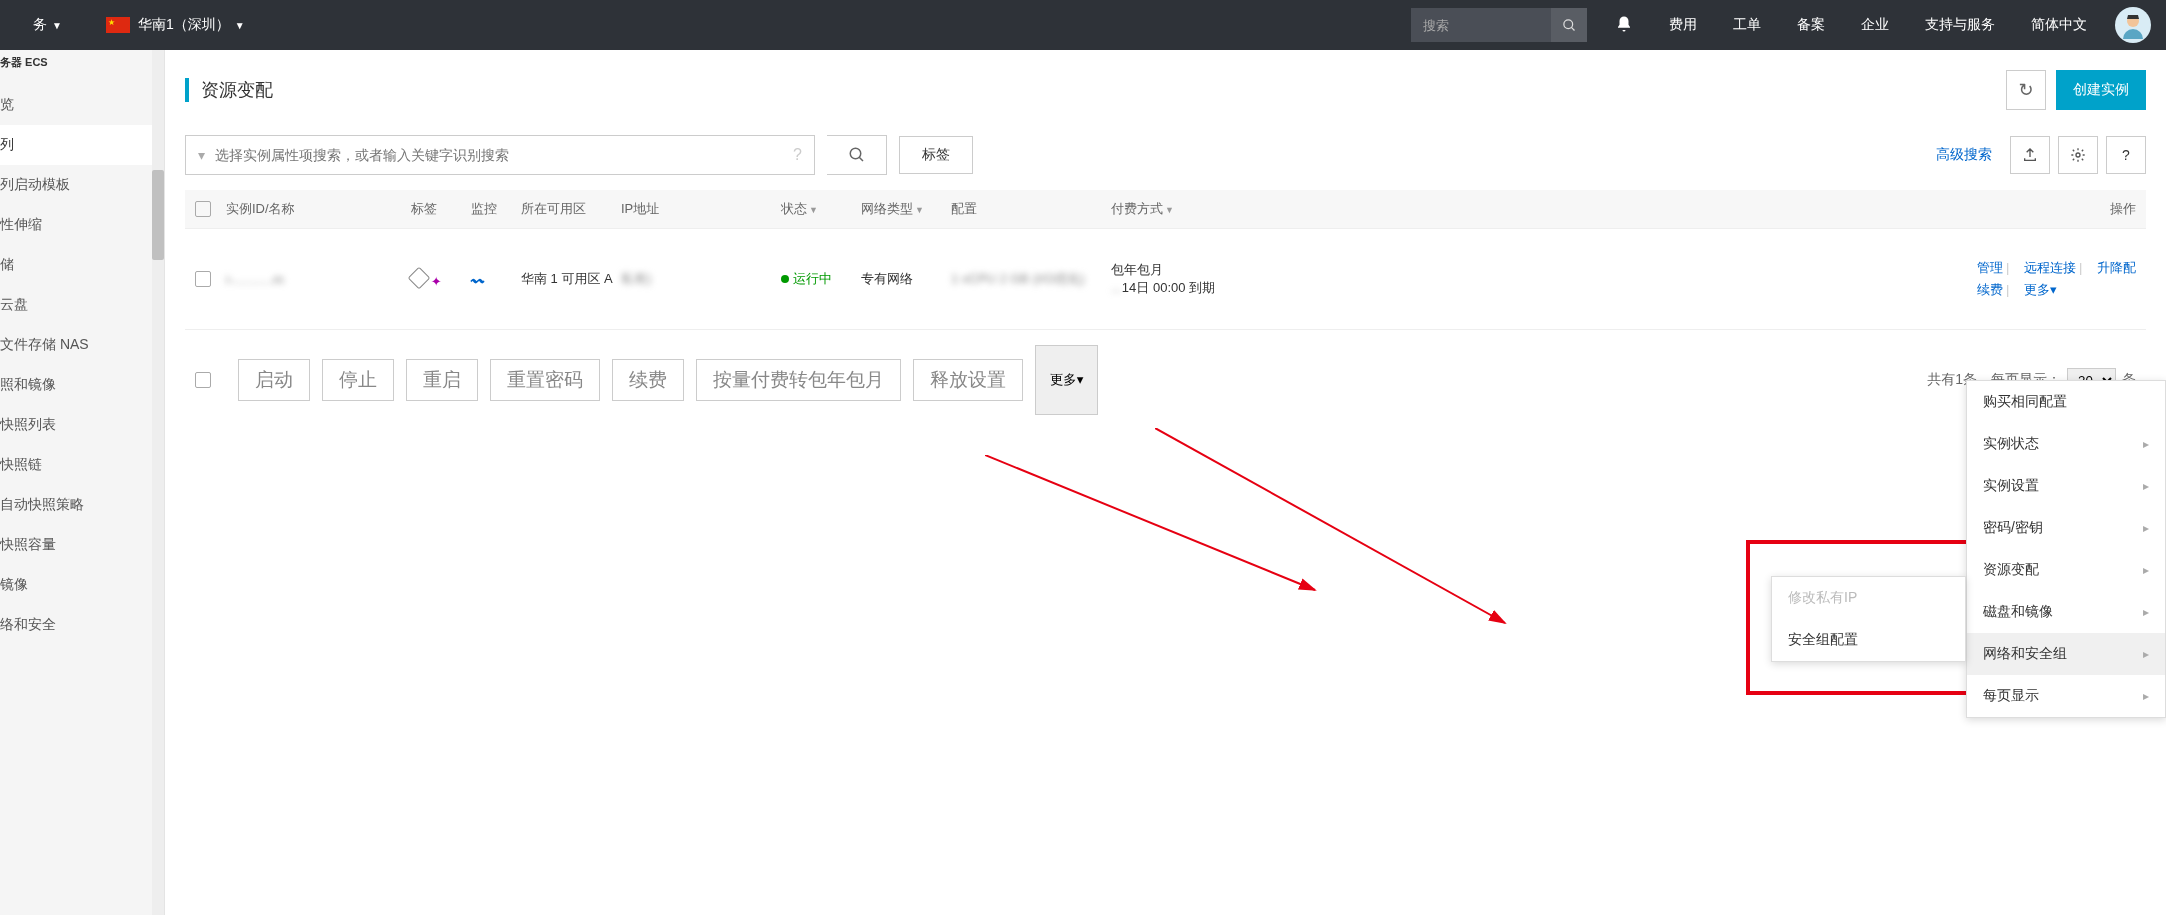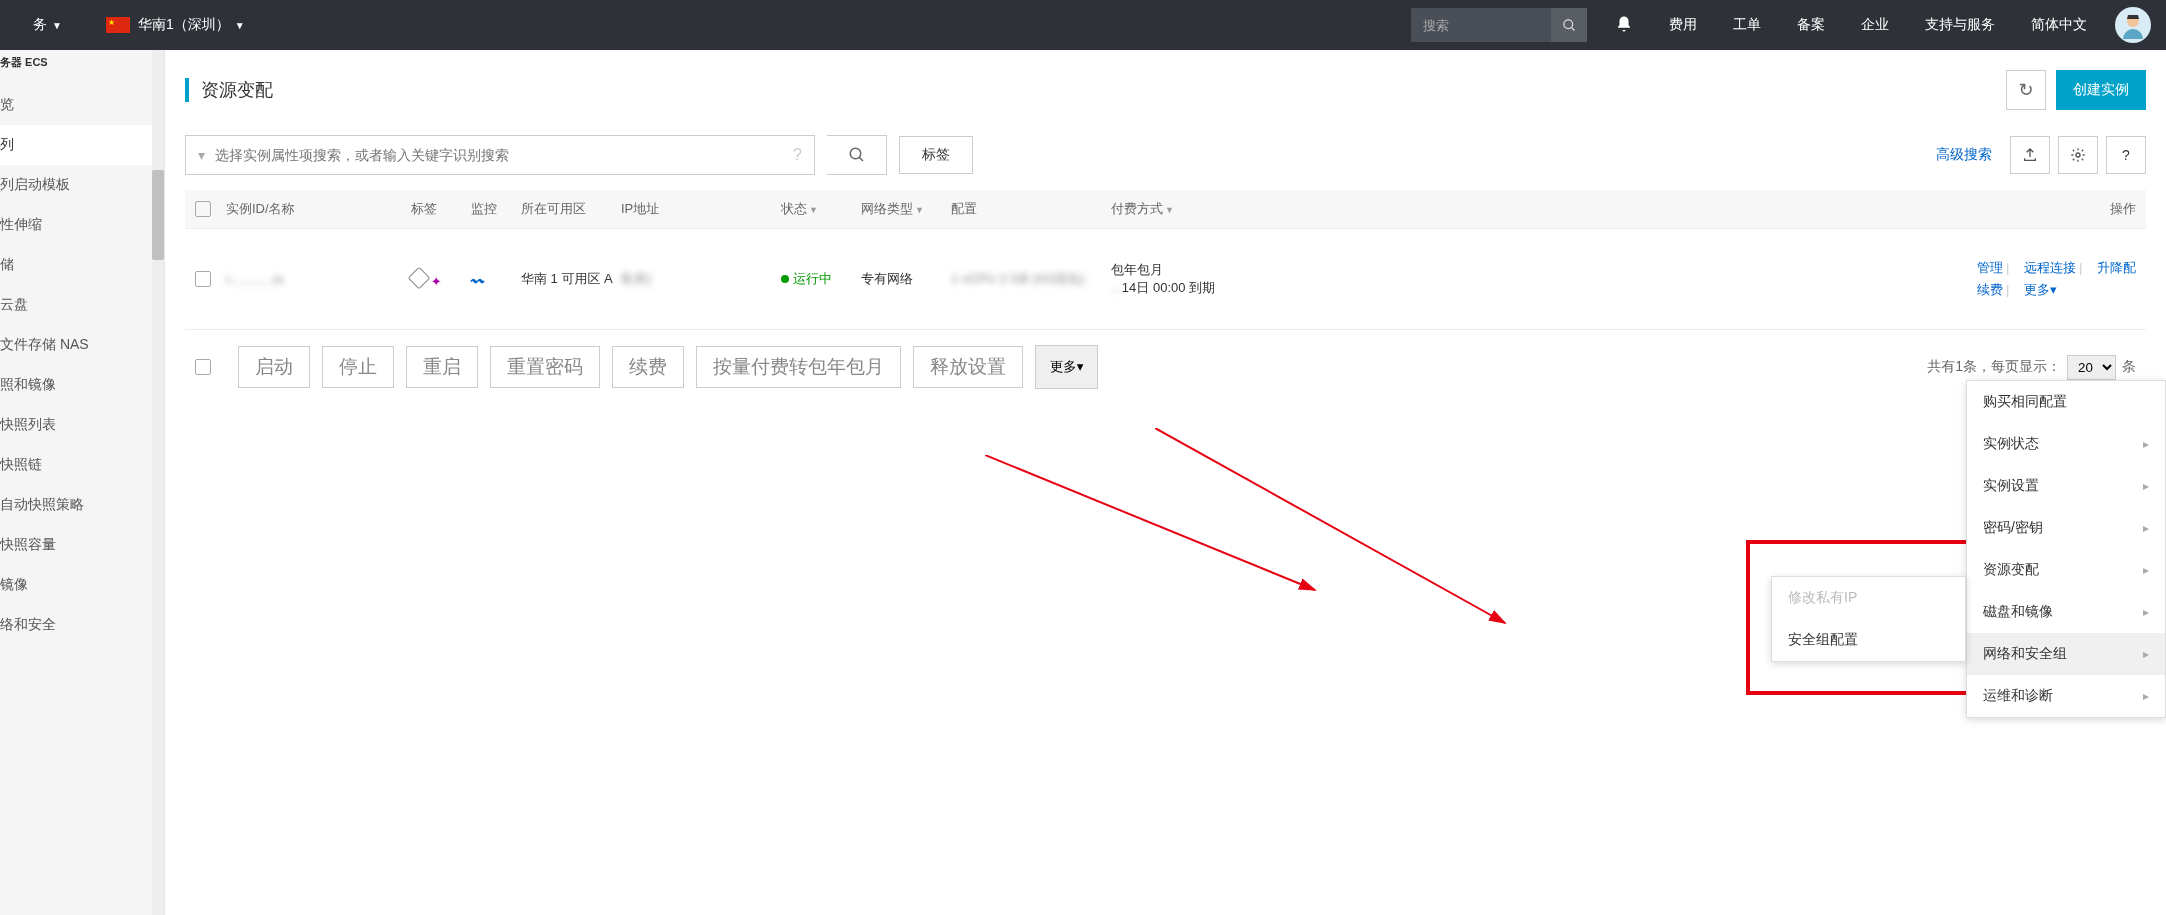--- a/index.html
+++ b/index.html
@@ -76,21 +76,21 @@
 .status-running { color: #090; }
 .status-dot { display: inline-block; width: 8px; height: 8px; border-radius: 50%; background: #090; margin-right: 4px; }
 .row-actions { margin-left: auto; text-align: left; color: #06c; padding-right: 10px; }
 .row-actions a { color: #06c; cursor: pointer; margin-left: 8px; }
 .row-actions .sep { color: #ccc; margin: 0 3px; }
 .row-actions-line2 { margin-top: 4px; }
 
 
 .bulk-bar { display: flex; align-items: center; padding: 15px 10px; gap: 12px; }
 .bulk-bar .btn-ghost { padding: 7px 16px; border: 1px solid #ccc; background: #fff; cursor: pointer; font-size: 19px; color: #888; }
-.bulk-more { padding: 12px 14px; border: 1px solid #ccc; cursor: pointer; }
+.bulk-more { padding: 25px 14px; border: 1px solid #ccc; cursor: pointer; }
 .pagination { margin-left: auto; display: flex; align-items: center; gap: 6px; color: #666; }
 .pagination select { border: 1px solid #ccc; padding: 3px 6px; }
 
 
 .more-menu { position: absolute; right: 0; top: 330px; width: 200px; background: #fff; border: 1px solid #ddd; box-shadow: 0 2px 8px rgba(0,0,0,.15); z-index: 10; }
 .more-menu-item { padding: 12px 16px; cursor: pointer; display: flex; justify-content: space-between; align-items: center; font-size: 14px; }
 .more-menu-item.highlighted { background: #f0f0f0; }
 .more-menu-item .chev { color: #aaa; font-size: 12px; }
 
 .submenu { position: absolute; right: 200px; top: 526px; width: 195px; background: #fff; border: 1px solid #ddd; box-shadow: 0 2px 8px rgba(0,0,0,.15); z-index: 10; }
@@ -300,21 +300,21 @@
         </div>
       <div class="more-menu-item">
           <span>磁盘和镜像</span>
           <span class="chev">▸</span>
         </div>
       <div class="more-menu-item highlighted">
           <span>网络和安全组</span>
           <span class="chev">▸</span>
         </div>
       <div class="more-menu-item">
-          <span>运维和诊断</span>
+          <span>每页显示</span>
           <span class="chev">▸</span>
         </div>
     </div>
 
     <div class="submenu">
       <div class="submenu-item disabled">修改私有IP</div>
       <div class="submenu-item">安全组配置</div>
     </div>
 
     <div class="anno-box large"></div>

